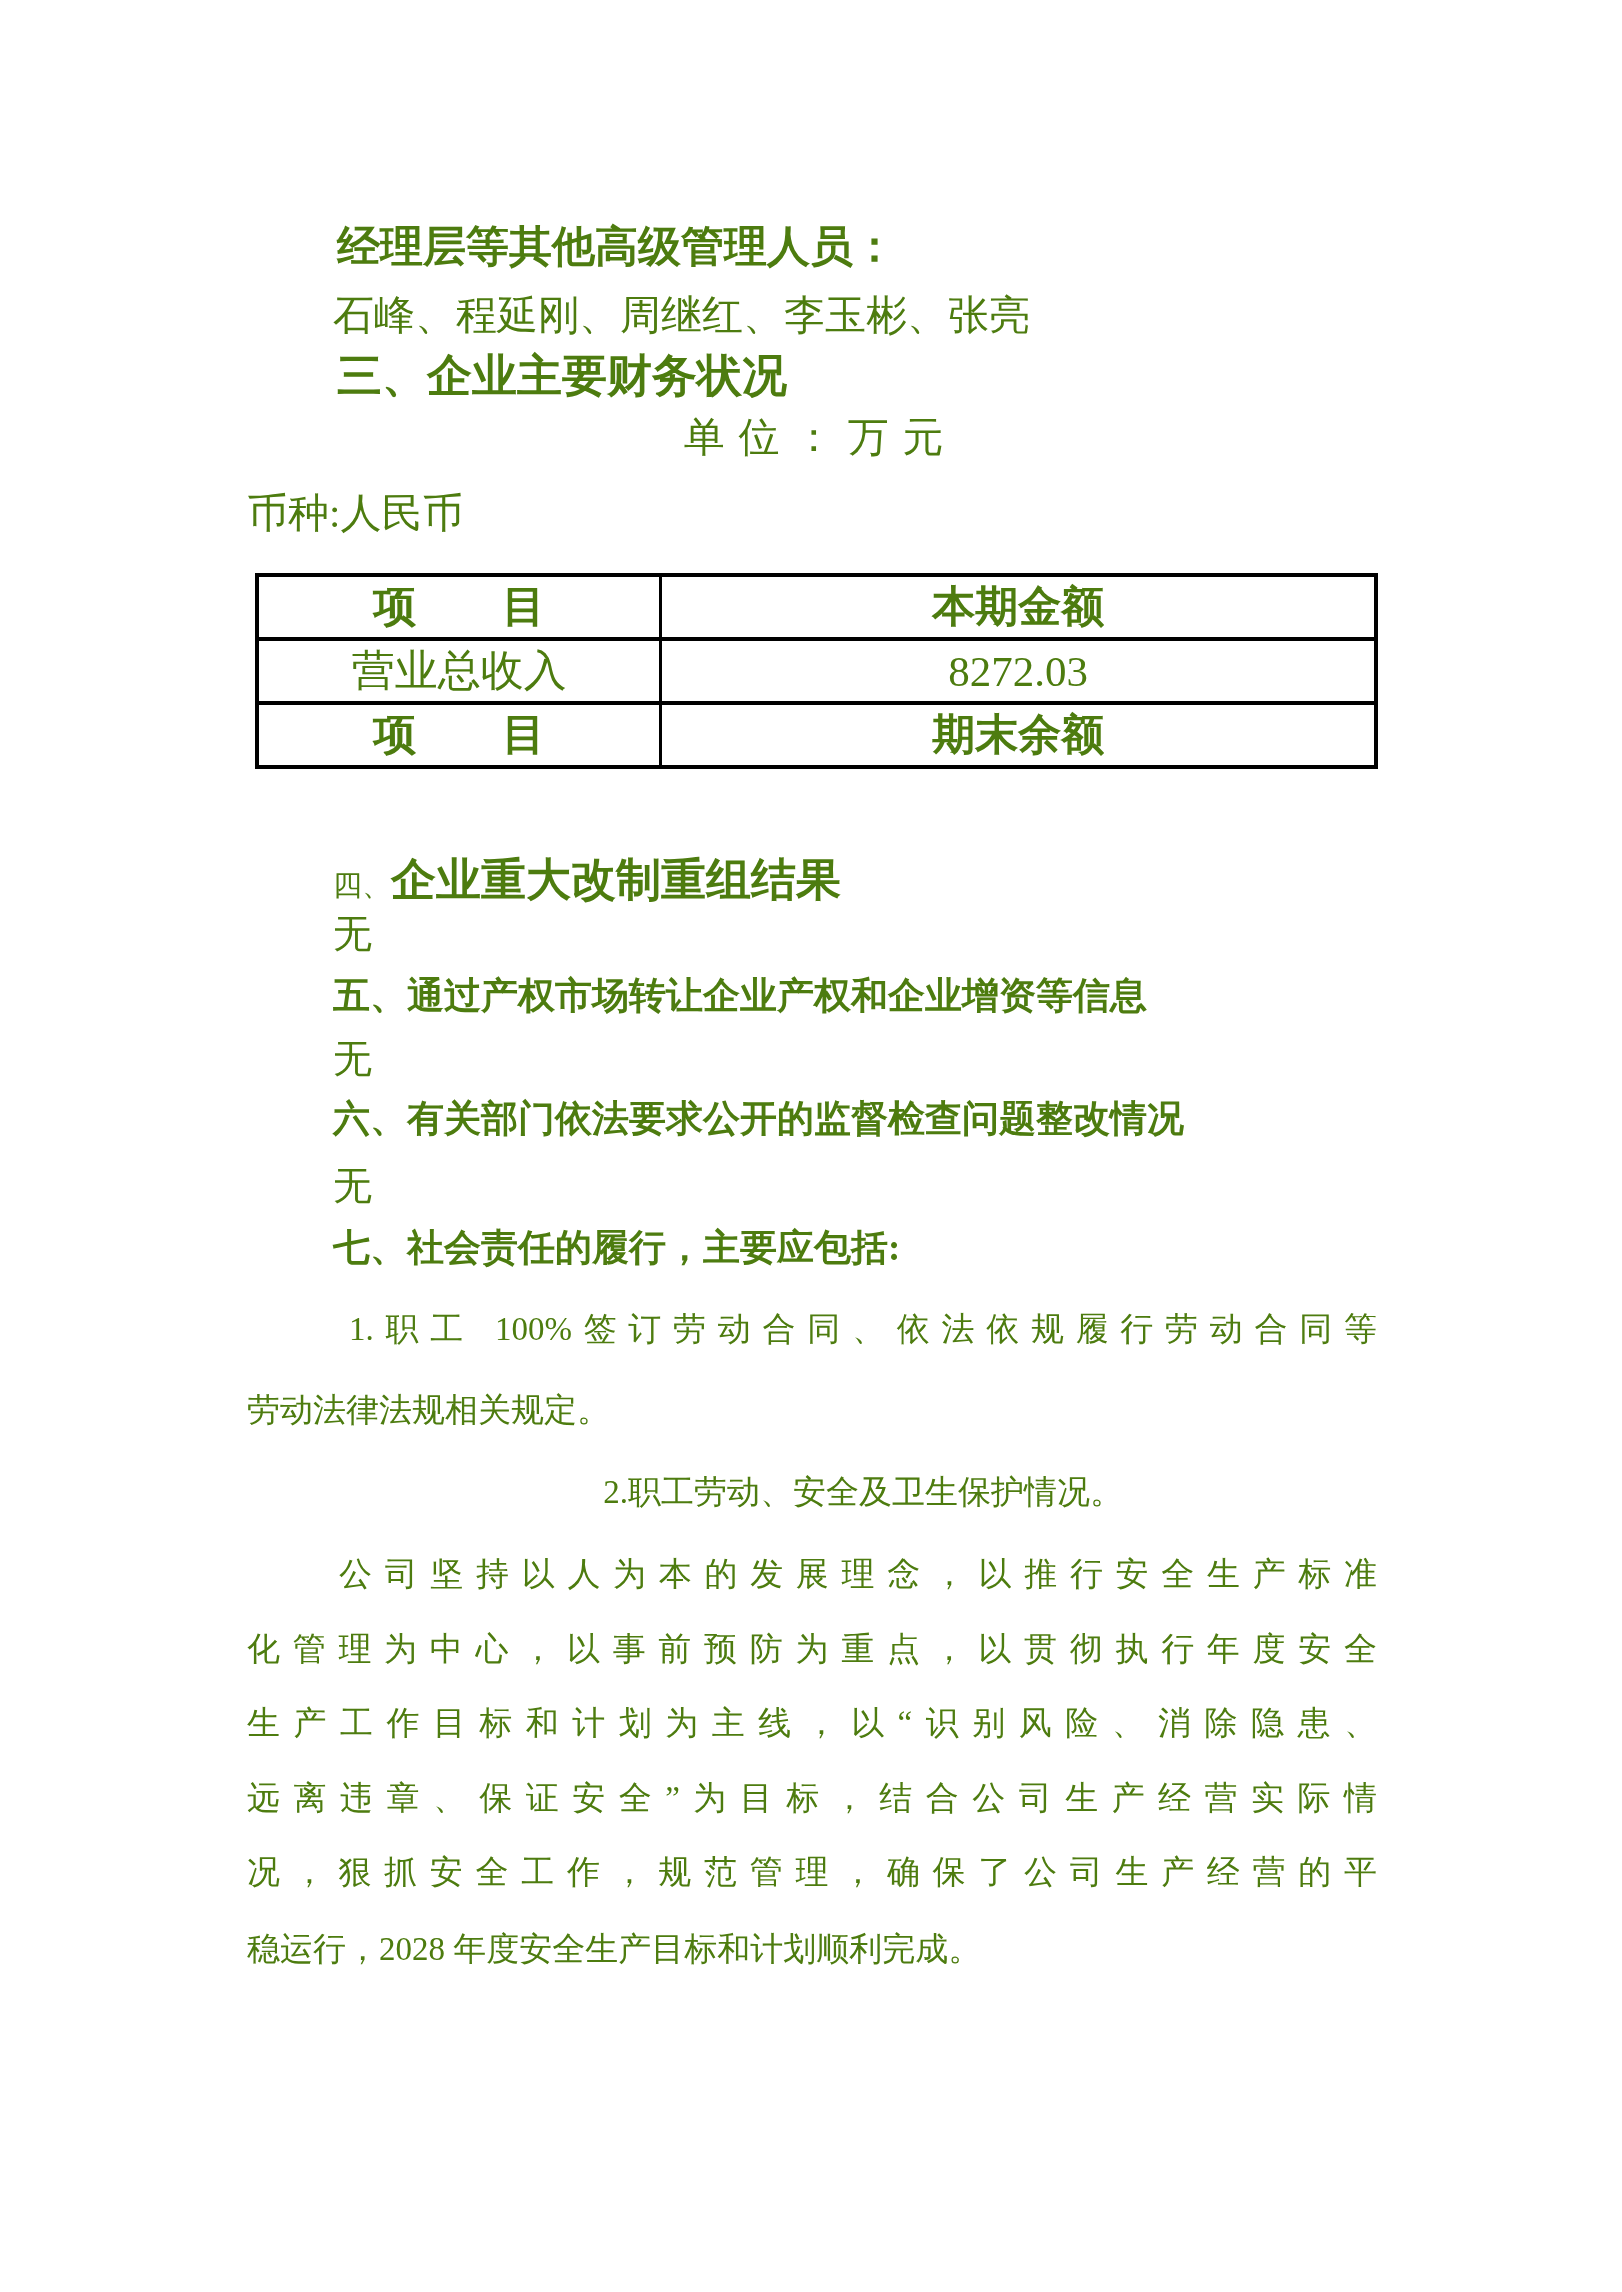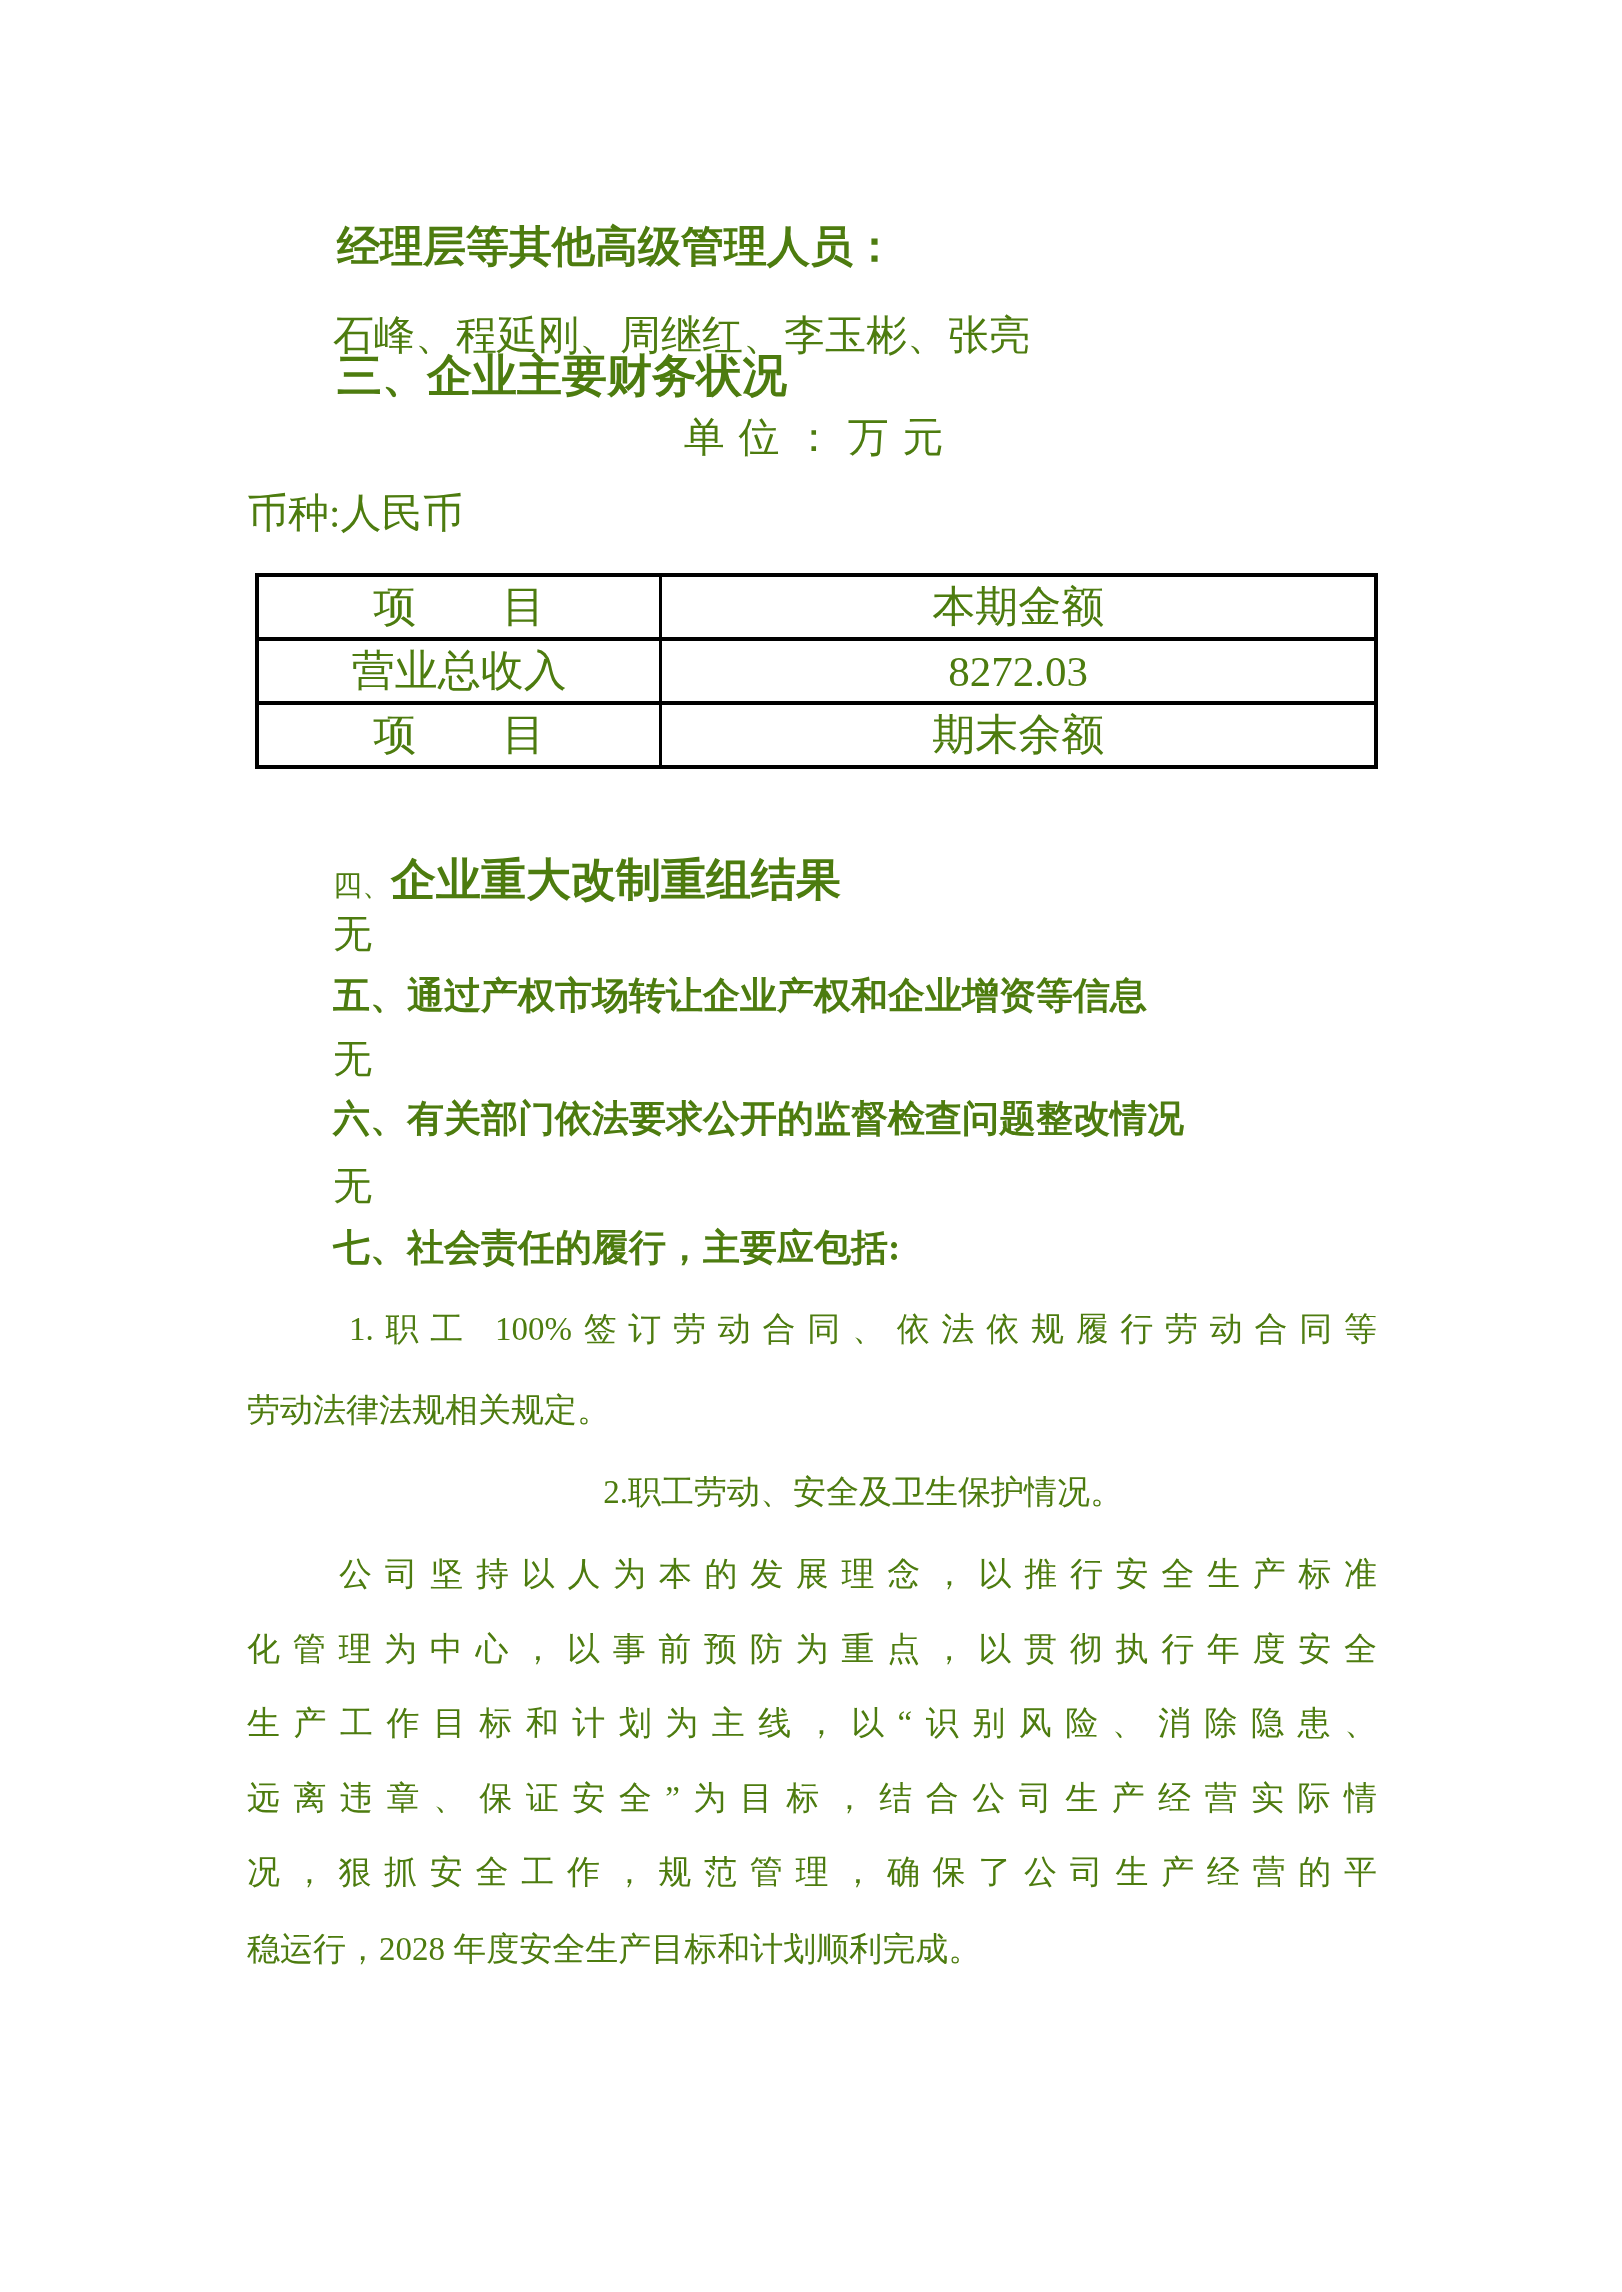--- a/index.html
+++ b/index.html
@@ -62,30 +62,30 @@
   .fin-table td {
     border: 4.9px solid #000000;
     height: 60px;
     text-align: center;
     vertical-align: middle;
     font-size: 43px;
     padding: 0;
   }
   .fin-table td.col-label { width: 36%; border-right-width: 3.9px; }
   .fin-table td.col-value { width: 64%; border-left-width: 3.9px; }
-  .fin-table tr.header-row td { font-weight: normal; }
+  .fin-table tr.header-row td { font-weight: bold; }
 </style>
 </head>
 <body>
 
 <div class="page">
 
   <div class="line bold fs-head1 indent-2b" style="top:222px">经理层等其他高级管理人员：</div>
 
-  <div class="line fs-names indent-2" style="top:312px">石峰、程延刚、周继红、李玉彬、张亮</div>
+  <div class="line fs-names indent-2" style="top:292px">石峰、程延刚、周继红、李玉彬、张亮</div>
 
   <div class="line bold fs-head2 indent-2b" style="top:351px">三、企业主要财务状况</div>
 
   <div class="line unit-note" style="top:414px">单位：万元</div>
 
   <div class="line fs-names" style="top:490px">币种:人民币</div>
 
   <table class="fin-table">
     <tbody>
       <tr class="header-row">

